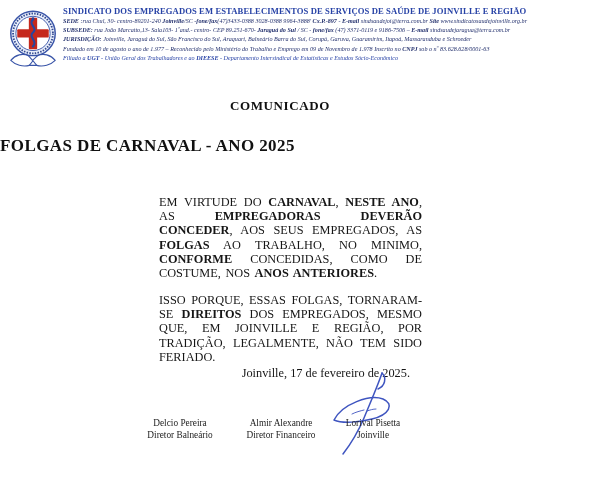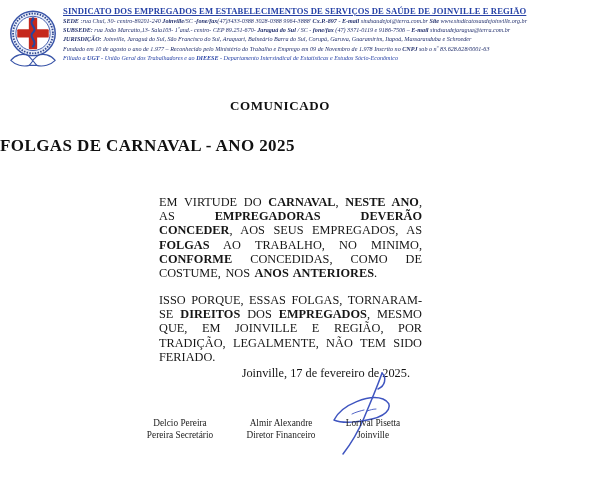--- a/index.html
+++ b/index.html
@@ -6,21 +6,21 @@
   .page {
     position:relative; width:600px; height:497px; background:#ffffff;
     font-family:"Liberation Serif", serif; color:#1a1a1a; overflow:hidden;
   }
   
   .letterhead { position:absolute; top:6px; left:8px; width:588px; display:flex; }
   .logo { width:50px; height:62px; flex:0 0 auto; margin-top:2px; }
   .lh-text { margin-left:5px; flex:1 1 auto; min-width:0; }
   .lh-title {
     font-weight:bold; font-size:8.6px; line-height:11px; letter-spacing:0.1px;
-    color:#2742a6; white-space:nowrap;text-decoration:underline;
+    color:#2742a6; white-space:nowrap;
   }
   .lh-line {
     font-style:italic; font-size:6.1px; line-height:9.2px; color:#23306d;
     white-space:nowrap;
   }
   .lh-line .b { font-weight:bold; }
   .lh-line-filiado { color:#2742a6; }
   
   .comunicado {
     position:absolute; top:98px; left:0; width:560px; text-align:center;
@@ -82,36 +82,36 @@
       <div class="lh-line"><span class="b" style="font-weight: bold;">JURISDIÇÃO:</span><span> Joinville, Jaraguá do Sul, São Francisco do Sul, Araquari, Balneário Barra do Sul, Corupá, Garuva, Guaramirim, Itapoá, Massaranduba e Schroeder</span></div>
       <div class="lh-line"><span>Fundado em 10 de agosto o ano de 1.977 –  Reconhecido pelo Ministério do Trabalho e Emprego em 09 de Novembro de 1.978  Inscrito no </span><span class="b" style="font-weight: bold;">CNPJ</span><span> sob o nº 83.628.628/0001-63</span></div>
       <div class="lh-line lh-line-filiado"><span>Filiado a </span><span class="b" style="font-weight: bold;">UGT</span><span> - União Geral dos Trabalhadores e ao </span><span class="b" style="font-weight: bold;">DIEESE</span><span> - Departamento Intersindical de Estatísticas e Estudos Sócio-Econômico</span></div>
     </div>
   </div>
 
   <div class="comunicado">COMUNICADO</div>
   <div class="doc-title">FOLGAS DE CARNAVAL - ANO 2025</div>
 
   <p class="para p1"><span>EM VIRTUDE DO </span><span class="b" style="font-weight: bold;">CARNAVAL</span><span>, </span><span class="b" style="font-weight: bold;">NESTE ANO</span><span>, AS </span><span class="b" style="font-weight: bold;">EMPREGADORAS</span><span> </span><span class="b" style="font-weight: bold;">DEVERÃO CONCEDER</span><span>, AOS SEUS EMPREGADOS, AS </span><span class="b" style="font-weight: bold;">FOLGAS</span><span> AO TRABALHO, NO MINIMO, </span><span class="b" style="font-weight: bold;">CONFORME</span><span> CONCEDIDAS, COMO DE COSTUME, NOS </span><span class="b" style="font-weight: bold;">ANOS ANTERIORES</span><span>.</span></p>
-  <p class="para p2"><span>ISSO PORQUE, ESSAS FOLGAS, TORNARAM-SE </span><span class="b" style="font-weight: bold;">DIREITOS</span><span> DOS </span><span class="b" style="font-weight: bold;">EMPREGADOS</span><span>, MESMO QUE, EM JOINVILLE E REGIÃO, POR TRADIÇÃO, LEGALMENTE, NÃO TEM SIDO FERIADO.</span></p>
+  <p class="para p2"><span>ISSO PORQUE, ESSAS FOLGAS, TORNARAM-SE </span><span class="b" style="font-weight: bold;">DIREITOS</span><span> DOS </span><span class="b" style="font-weight: normal;">EMPREGADOS</span><span>, MESMO QUE, EM JOINVILLE E REGIÃO, POR TRADIÇÃO, LEGALMENTE, NÃO TEM SIDO FERIADO.</span></p>
 
   <div class="dateline">Joinville, 17 de fevereiro de 2025.</div>
 
   <svg class="signature-ink" viewBox="0 0 86 88" aria-hidden="true">
     <g fill="none" stroke="#3f55c0" stroke-width="1.5" stroke-linecap="round">
       <path d="M60,3 C56,15 49,31 42,48 C36,62 28,75 21,84"></path>
       <path d="M60,3 C65,8 63,16 56,19"></path>
       <path d="M12,50 C20,34 48,24 61,29 C73,34 67,45 50,49 C38,52 21,54 12,50"></path>
       <path d="M30,44 c4,-2 8,-3 12,-4 m3,1 c3,-1 6,-2 9,-2" stroke-width="0.9"></path>
     </g>
   </svg>
 
   <div class="sig sig1">
     <div class="sig-name">Delcio Pereira</div>
-    <div class="sig-role">Pereira Secretário</div>
+    <div class="sig-role">Diretor Balneário</div>
   </div>
   <div class="sig sig2">
     <div class="sig-name">Almir Alexandre</div>
     <div class="sig-role">Diretor Financeiro</div>
   </div>
   <div class="sig sig3">
     <div class="sig-name">Lorival Pisetta</div>
     <div class="sig-role">Joinville</div>
   </div>
 

